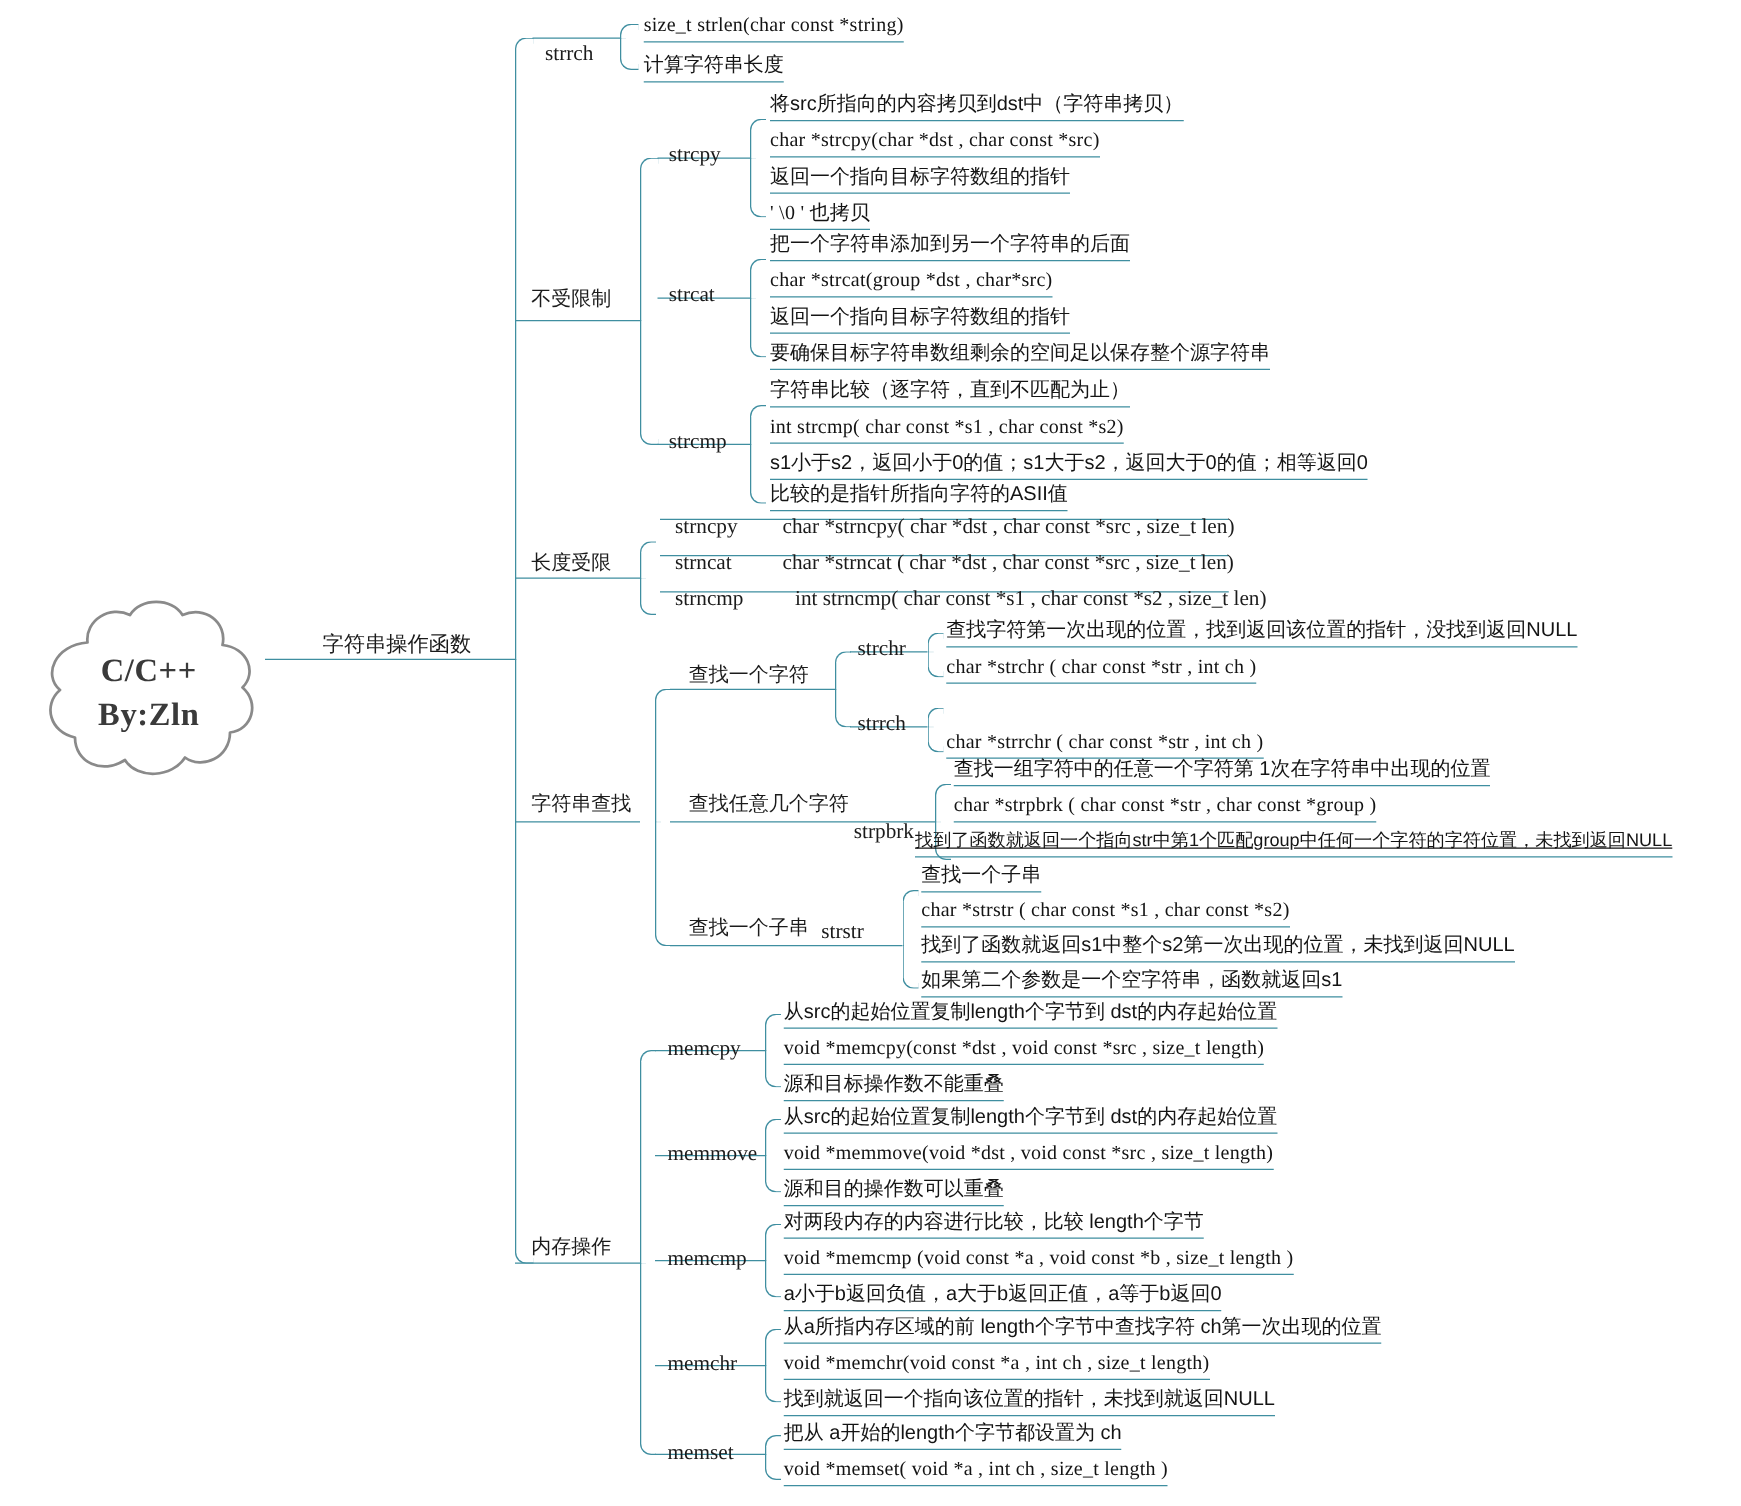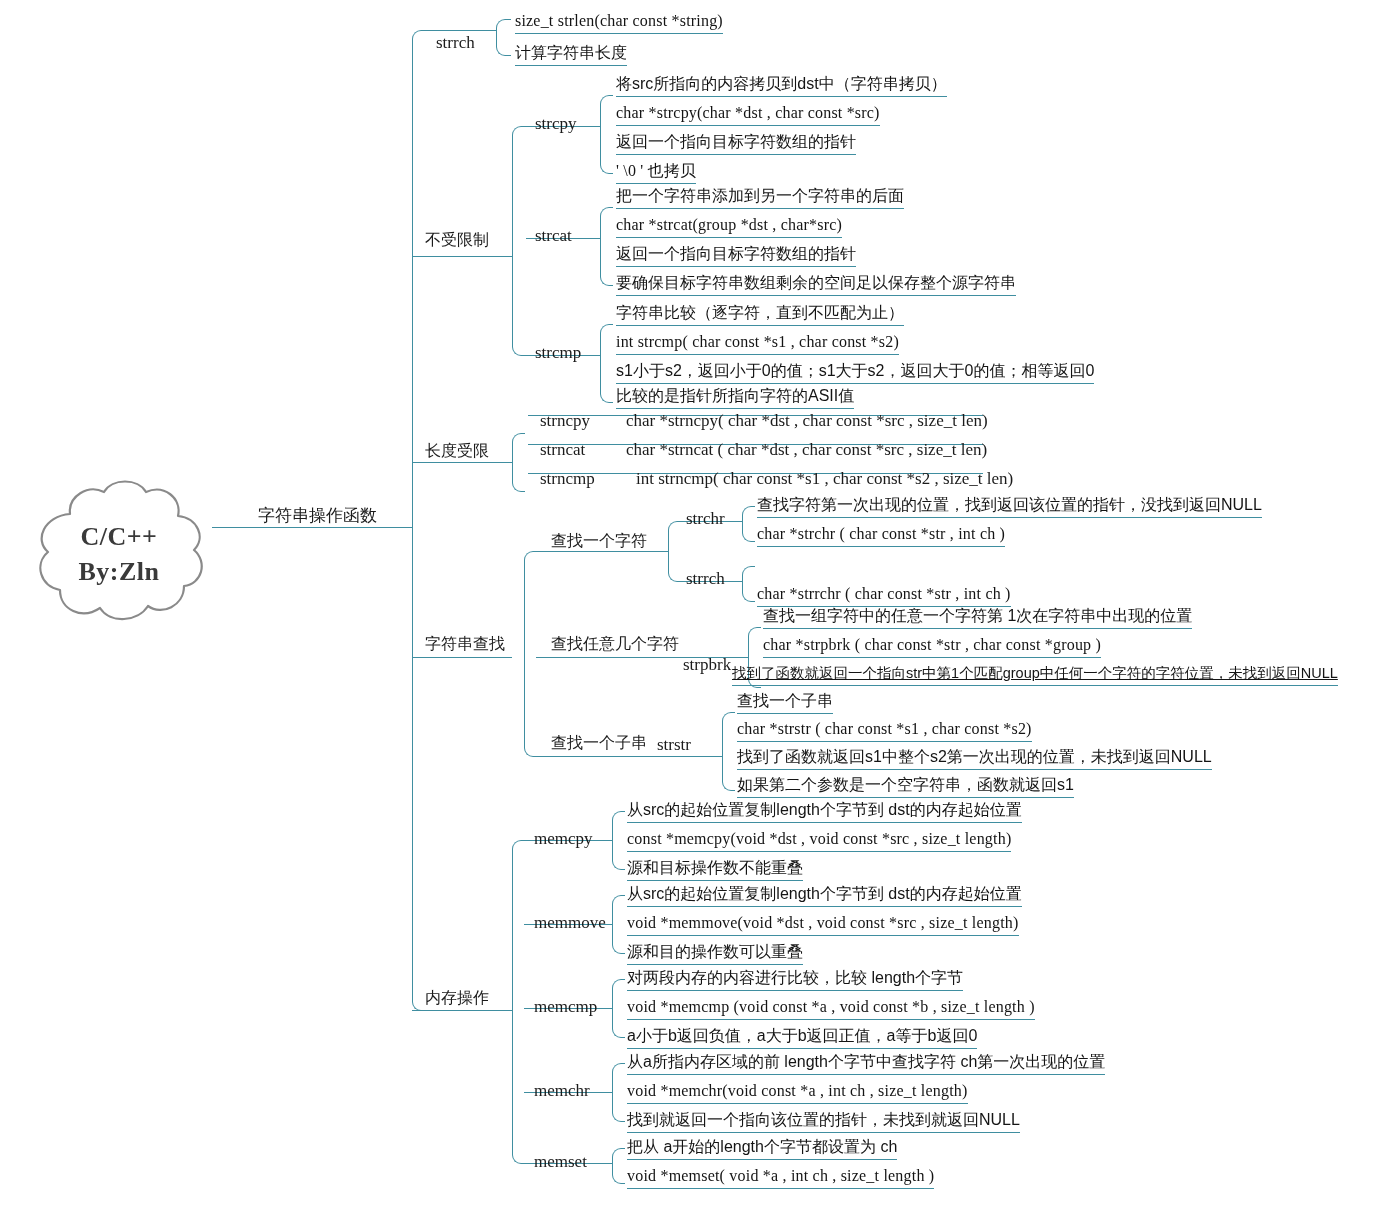--- a/index.html
+++ b/index.html
@@ -227,21 +227,21 @@
   <div class="lbl mid cn" style="left:425px; top:990px;">内存操作</div>
 
   <div class="elbow tl" style="left:512px; top:840px; width:12px; height:170px;"></div>
   <div class="elbow bl" style="left:512px; top:1010px; width:12px; height:153px;"></div>
 
   <div class="ln h" style="left:524px; top:840px; width:88px;"></div>
   <div class="lbl mid mono" style="left:534px; top:830px;">memcpy</div>
   <div class="elbow tl" style="left:612px; top:811px; width:12px; height:29px;"></div>
   <div class="elbow bl" style="left:612px; top:840px; width:12px; height:29px;"></div>
   <div class="lbl leaf cn" style="left:627px; top:802px;">从src的起始位置复制length个字节到 dst的内存起始位置</div>
-  <div class="lbl leaf code" style="left:627px; top:831px;">const  *memcpy(void *dst , void const *src , size_t length)</div>
+  <div class="lbl leaf code" style="left:627px; top:831px;">void  *memcpy(const *dst , void const *src , size_t length)</div>
   <div class="lbl leaf cn" style="left:627px; top:860px;">源和目标操作数不能重叠</div>
 
   <div class="ln h" style="left:524px; top:924px; width:88px;"></div>
   <div class="lbl mid mono" style="left:534px; top:914px;">memmove</div>
   <div class="elbow tl" style="left:612px; top:895px; width:12px; height:29px;"></div>
   <div class="elbow bl" style="left:612px; top:924px; width:12px; height:29px;"></div>
   <div class="lbl leaf cn" style="left:627px; top:886px;">从src的起始位置复制length个字节到 dst的内存起始位置</div>
   <div class="lbl leaf code" style="left:627px; top:915px;">void  *memmove(void *dst , void const *src , size_t length)</div>
   <div class="lbl leaf cn" style="left:627px; top:944px;">源和目的操作数可以重叠</div>
 

